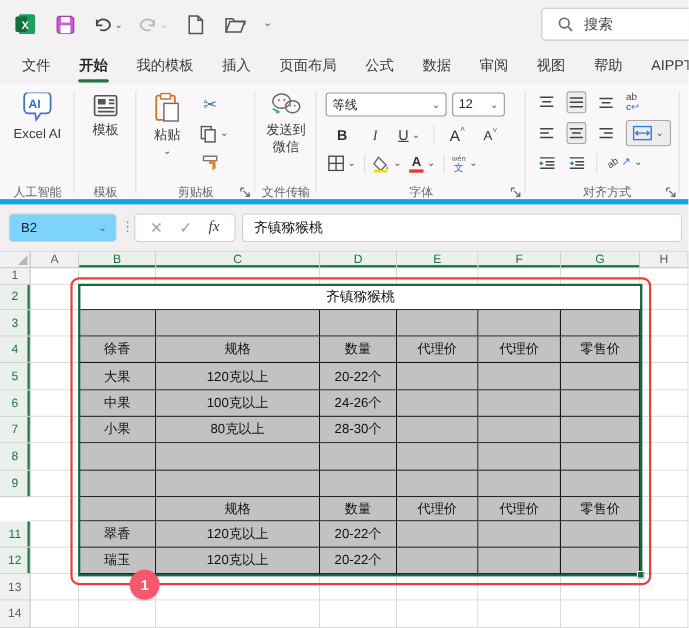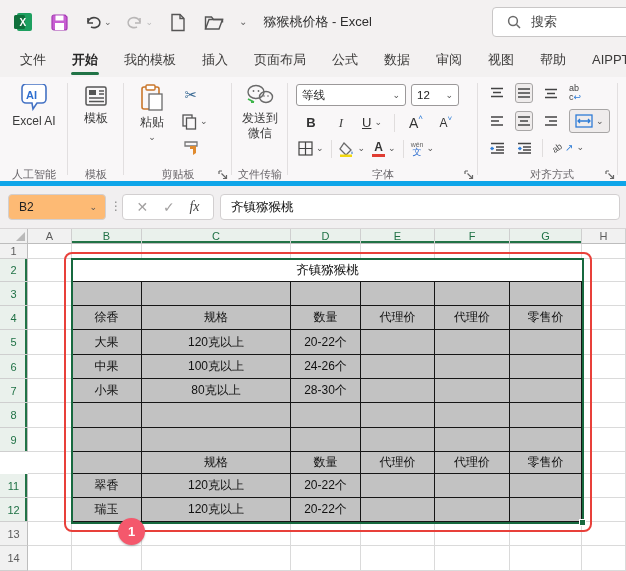--- a/index.html
+++ b/index.html
@@ -34,21 +34,21 @@
   .minibtn { display:flex; align-items:center; gap:3px; height:21px; }
   .combo { background:#fff; border:1px solid #9b9899; border-radius:3px; display:flex; align-items:center; justify-content:space-between; padding:0 5px; font-size:11.5px; color:#222; height:22px; }
   .chev { font-size:9px; color:#555; line-height:1; }
   .fbtn { display:inline-flex; align-items:center; justify-content:center; min-width:18px; height:20px; color:#333; }
   .boxed { border:1px solid #a8a6a6; background:#efecec; border-radius:3px; }
   .alnrow { position:absolute; left:10px; display:flex; align-items:center; gap:9px; }
   .vsep { width:1px; height:18px; background:#e0dddd; }
 
   
   .formulabar { position:absolute; left:0; top:186px; width:626px; height:43px; background:#f1eff0; border-bottom:1px solid #d8d5d6; }
-  .namebox { position:absolute; left:8px; top:8px; width:98px; height:26px; background:#fdba74; border:1px solid #d2cfd0; border-radius:4px; display:flex; align-items:center; justify-content:space-between; padding:0 8px 0 10px; font-size:12px; color:#222; }
+  .namebox { position:absolute; left:8px; top:8px; width:98px; height:26px; background:#7dd3fc; border:1px solid #d2cfd0; border-radius:4px; display:flex; align-items:center; justify-content:space-between; padding:0 8px 0 10px; font-size:12px; color:#222; }
   .fdots { position:absolute; left:110px; top:13px; color:#8a8a8a; font-size:12px; letter-spacing:0; }
   .fxbox { position:absolute; left:122px; top:8px; width:92px; height:26px; background:#fff; border:1px solid #d2cfd0; border-radius:4px; display:flex; align-items:center; justify-content:space-around; padding:0 6px; }
   .fxbox .dim { color:#a3a1a1; font-size:14px; }
   .fxit { font-family:"Liberation Serif","DejaVu Serif",serif; font-style:italic; font-size:14px; color:#444; }
   .fmlfield { position:absolute; left:220px; top:8px; width:400px; height:26px; background:#fff; border:1px solid #d2cfd0; border-radius:4px; display:flex; align-items:center; padding-left:10px; font-size:12.5px; color:#111; }
 
   
   .grid { position:absolute; left:0; top:229px; width:626px; height:342px; background:#fff; }
   .colhdr, .corner, .rowhdr { position:absolute; background:#f1f1f1; font-size:11px; color:#5c5c5c; display:flex; align-items:center; justify-content:center; }
   .colhdr { border-right:1px solid #cfcfcf; border-bottom:1px solid #bdbdbd; }
@@ -111,21 +111,20 @@
         </svg>
       </span>
       <span class="ic">
         <svg width="20" height="17" viewBox="0 0 20 17" fill="none" stroke="#555" stroke-width="1.4">
           <path d="M1.5 15 v-12 h6 l2 2.5 h9 v3"></path>
           <path d="M1.5 15 l3.5-9.5 h13.5 l-3.5 9.5 z"></path>
         </svg>
       </span>
       <span class="tinychev" style="transform:none;font-size:10px">⌄</span>
     </div>
-    <span class="doc-title">猕猴桃价格 - Excel</span>
     <div class="searchbox">
       <svg width="14" height="14" viewBox="0 0 14 14" fill="none" stroke="#6a6a6a" stroke-width="1.5">
         <circle cx="6" cy="6" r="4.4"></circle>
           <path d="M9.5 9.5 L13 13"></path>
       </svg>
       <span class="stext">搜索</span>
     </div>
   </div>
 
   <div class="menubar" id="menubar">

